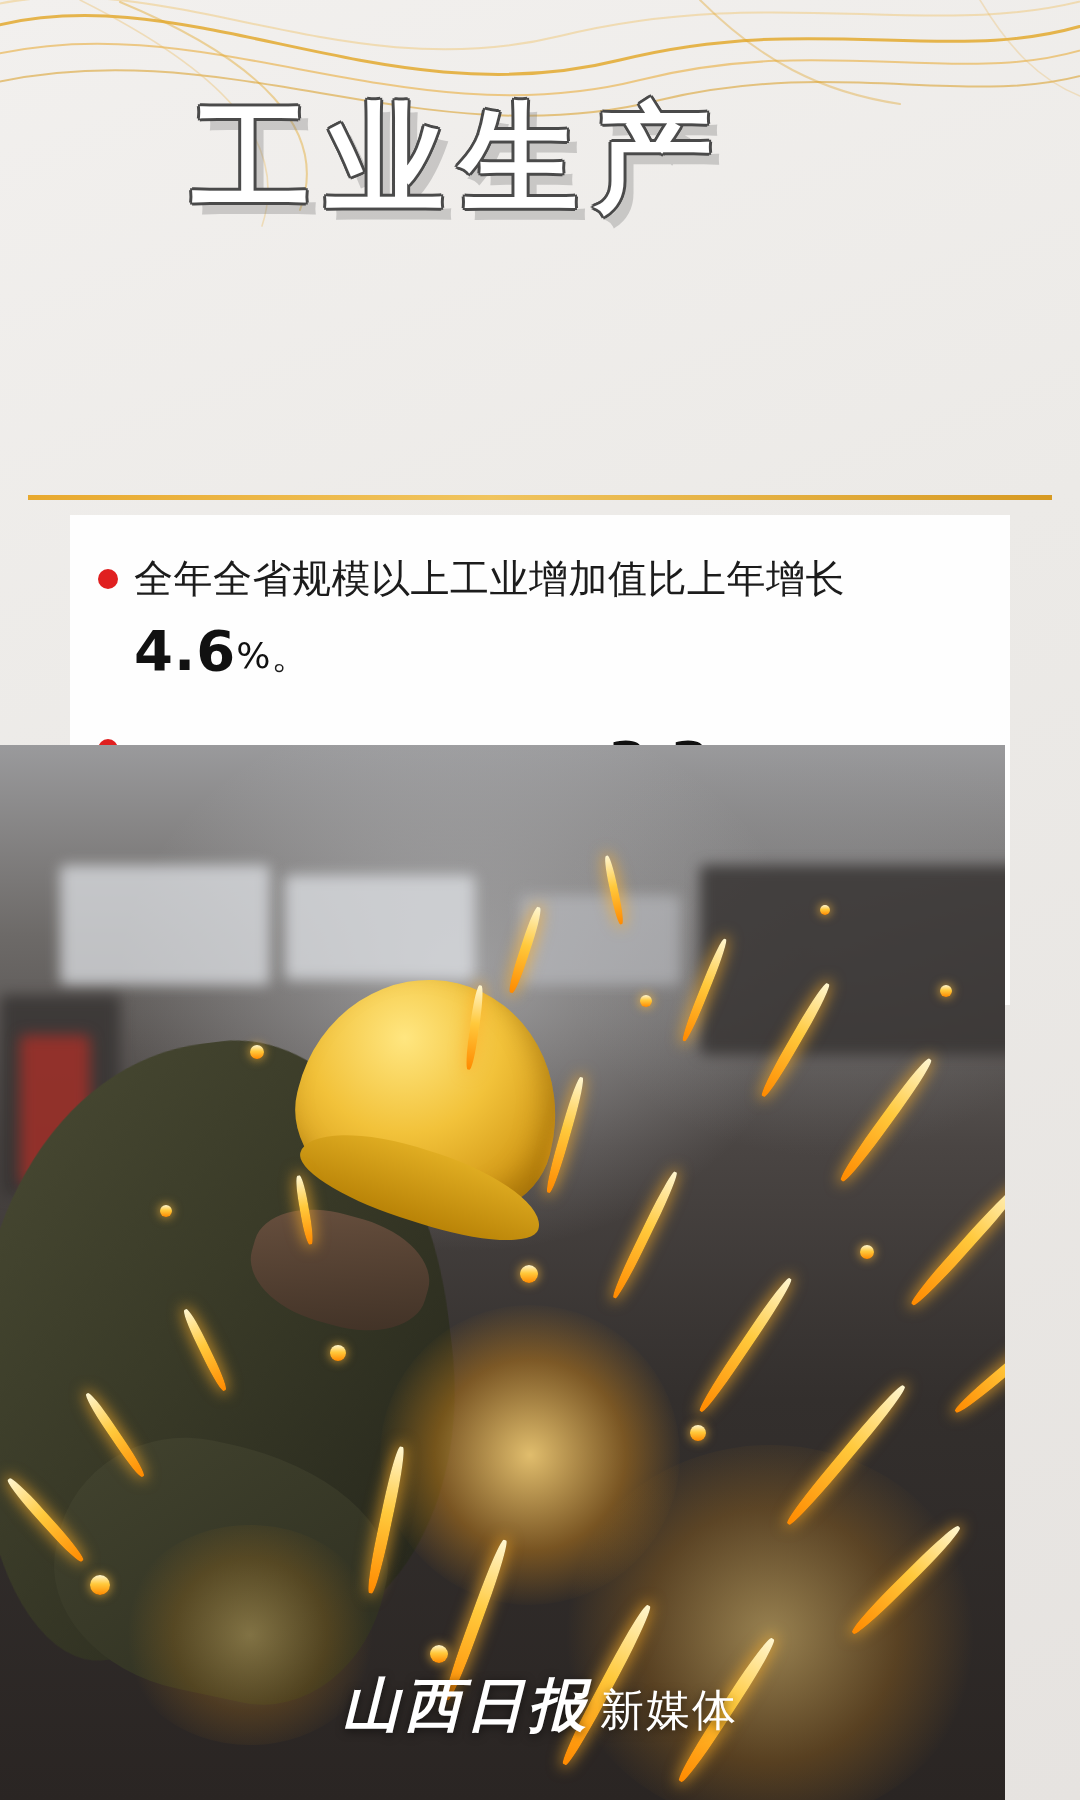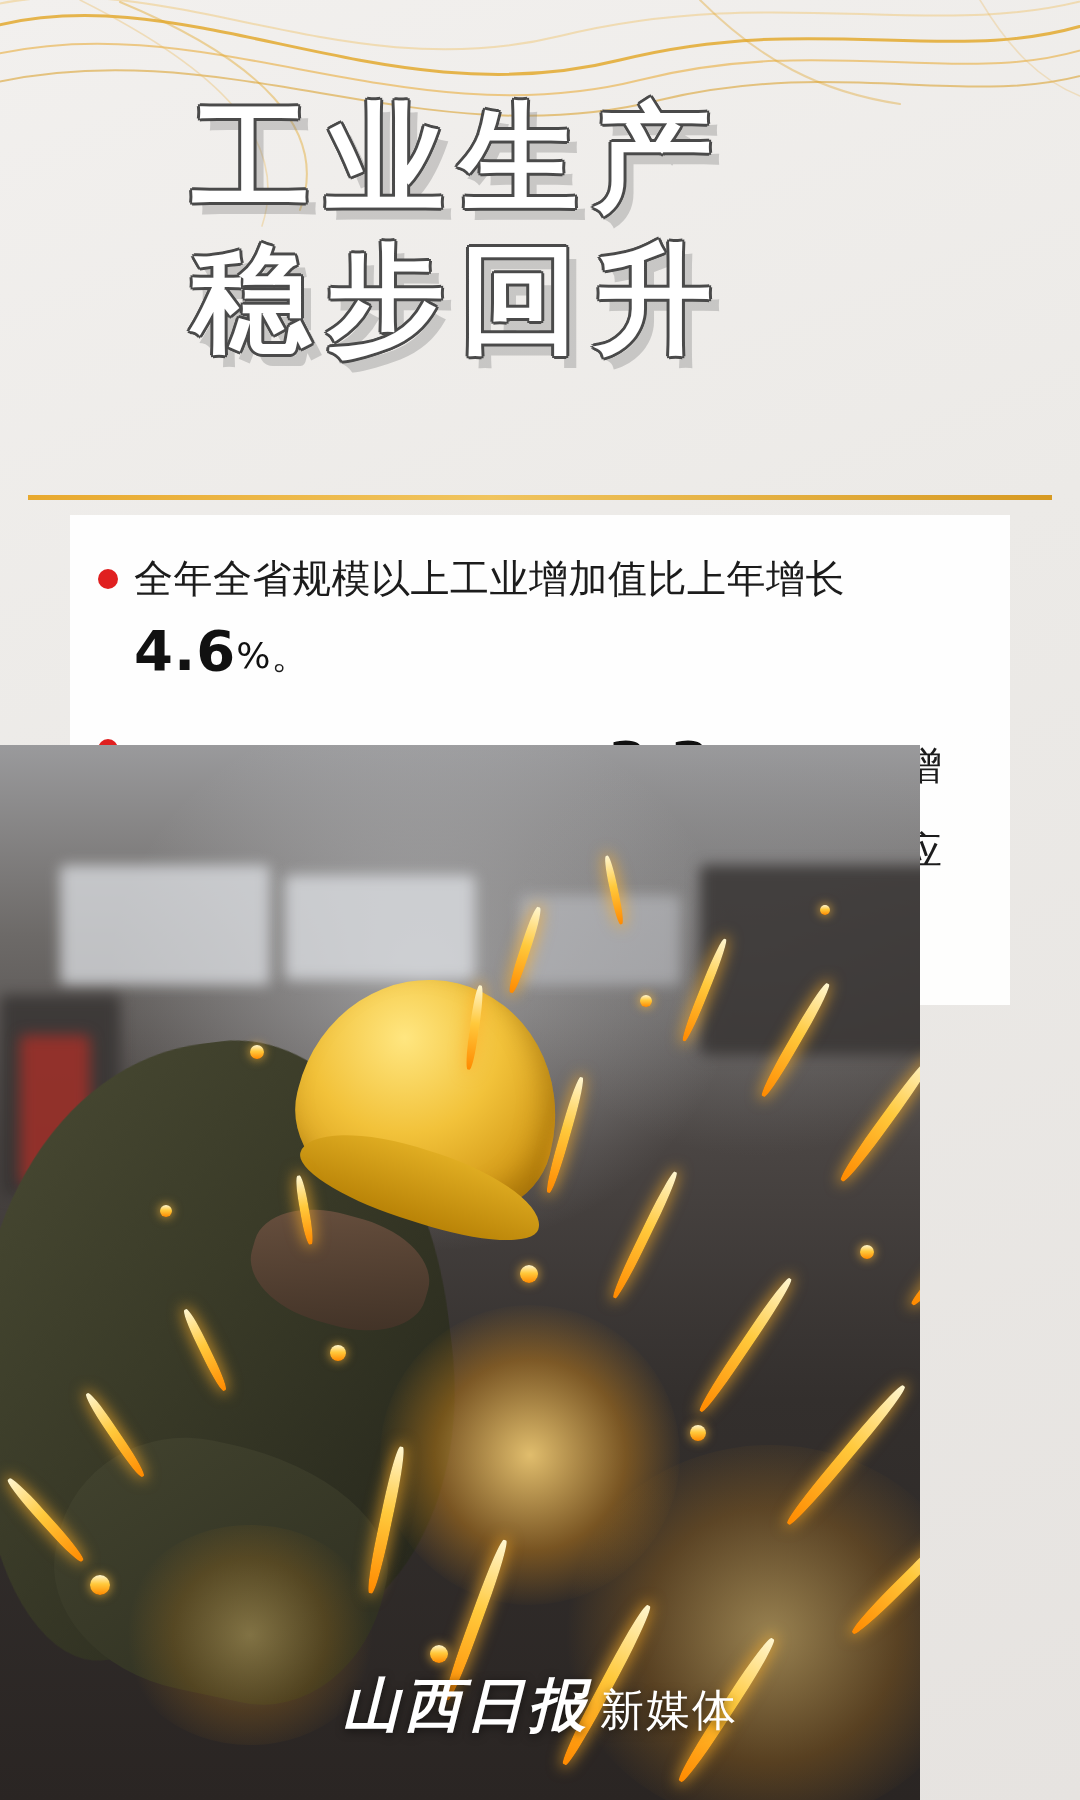--- a/index.html
+++ b/index.html
@@ -115,21 +115,21 @@
     font-family: "DejaVu Sans", "Liberation Sans", sans-serif;
     font-size: 36px;
     color: #111111;
   }
 
   
   .photo {
     position: absolute;
     left: 0;
     top: 745px;
-    width: 920px;
+    width: 1005px;
     height: 1055px;
     overflow: hidden;
     background: #2b2724;
   }
   .photo-bg {
     position: absolute;
     inset: 0;
     background:
       radial-gradient(ellipse 55% 42% at 46% 22%, rgba(206,208,212,0.55), rgba(60,58,56,0) 62%),
       radial-gradient(ellipse 38% 30% at 82% 18%, rgba(150,152,156,0.35), rgba(40,38,36,0) 70%),
@@ -252,21 +252,20 @@
       <path d="M-20,8 C160,-40 340,90 560,36 C780,-18 940,44 1100,-4" stroke="#f0c878" stroke-width="2" opacity="0.5"></path>
       <path d="M120,2 C260,60 330,130 300,210" stroke="#e3a92f" stroke-width="2" opacity="0.45"></path>
       <path d="M80,0 C220,70 290,140 262,226" stroke="#eab657" stroke-width="1.6" opacity="0.35"></path>
       <path d="M700,0 C760,60 820,92 900,104" stroke="#e0a52c" stroke-width="2" opacity="0.4"></path>
       <path d="M980,0 C1010,50 1040,80 1080,96" stroke="#eab657" stroke-width="1.6" opacity="0.3"></path>
     </g>
   </svg>
 
   <div class="title-wrap">
     <div class="title-line title-line-1">工业生产</div>
-    <div class="title-line title-line-2">稳步回升</div>
   </div>
 
   <div class="divider"></div>
 
   <div class="card">
 
     <div class="bullet-row">
       <span class="dot"></span>
       <div class="para"><span>全年全省规模以上工业增加值比上年增长</span><span class="num">4.6</span><span class="pct">%</span><span>。</span></div>
     </div>

